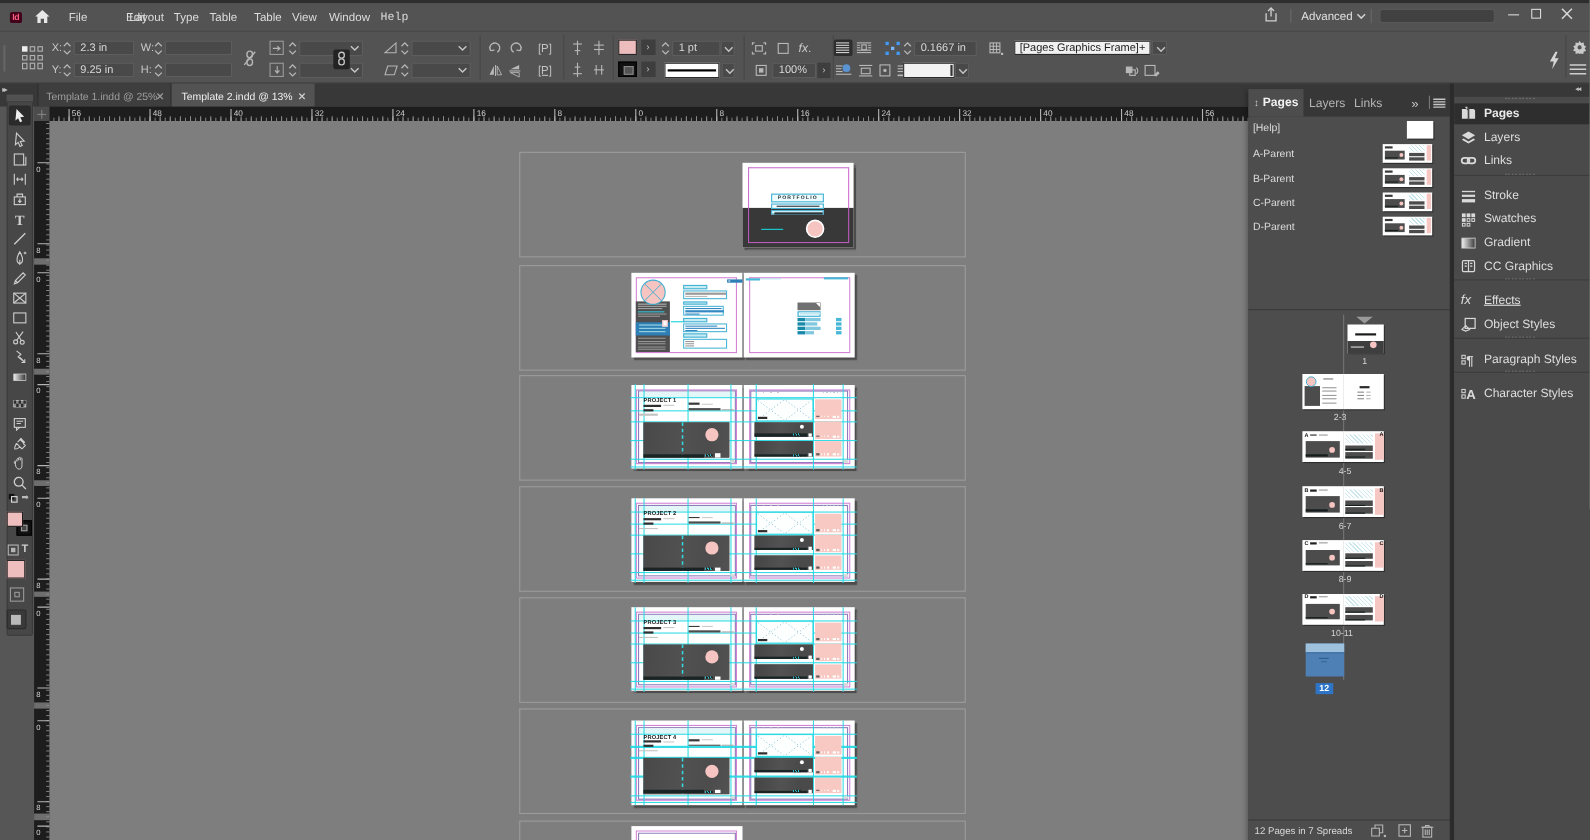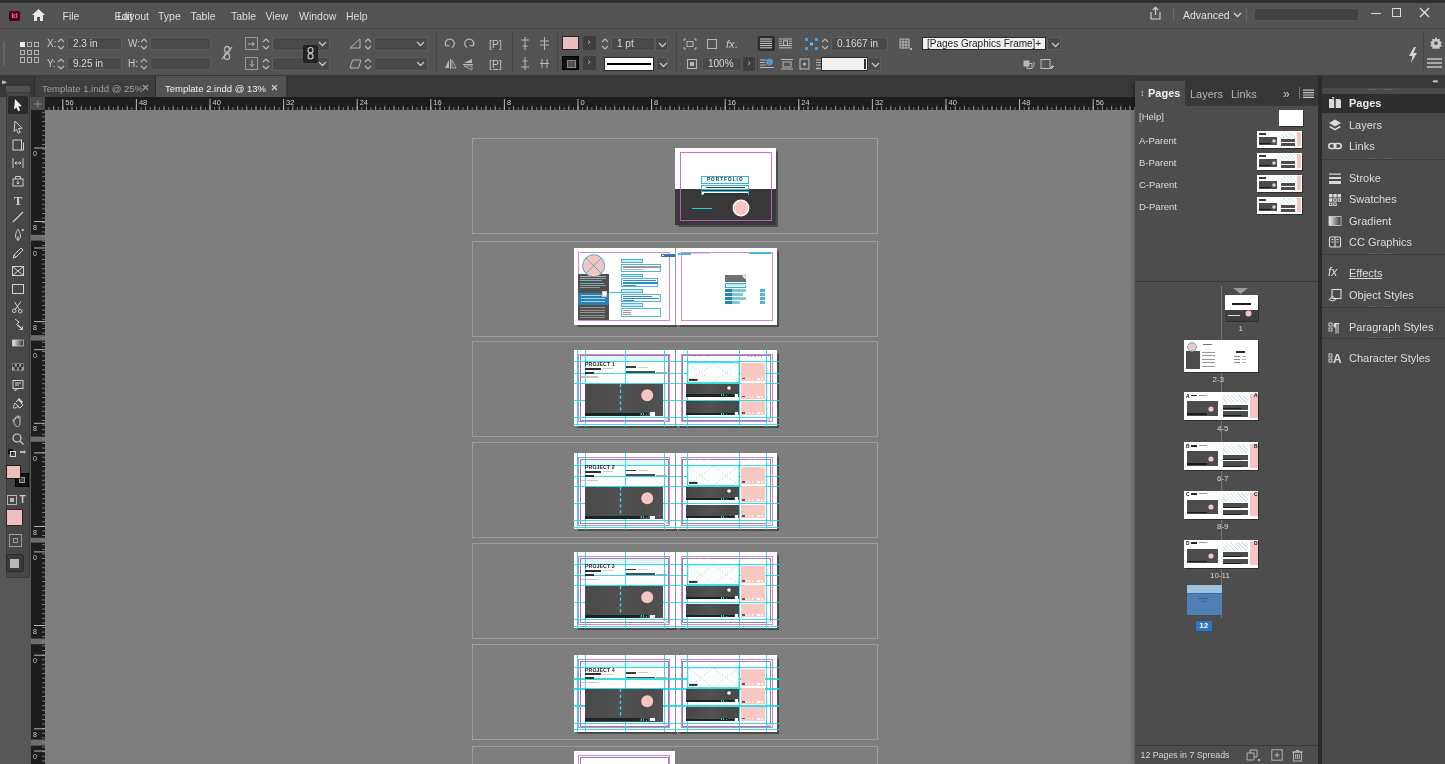--- a/index.html
+++ b/index.html
@@ -15,21 +15,21 @@
       <path d="M7.5 1 L14 7 L12 7 L12 13 L9 13 L9 9 L6 9 L6 13 L3 13 L3 7 L1 7 Z" fill="#e8e8e8"></path>
     </svg>
     <div style="position:absolute;left:62.5px;top:10px;font-size:10.5px;color:#dcdcdc;white-space:nowrap;">File</div>
     <div style="position:absolute;left:89.5px;top:10px;font-size:10.5px;color:#dcdcdc;white-space:nowrap;padding-left:25px;">Edit</div>
     <div style="position:absolute;left:117.5px;top:10px;font-size:10.5px;color:#dcdcdc;white-space:nowrap;">Layout</div>
     <div style="position:absolute;left:158px;top:10px;font-size:10.5px;color:#dcdcdc;white-space:nowrap;">Type</div>
     <div style="position:absolute;left:190.5px;top:10px;font-size:10.5px;color:#dcdcdc;white-space:nowrap;">Table</div>
     <div style="position:absolute;left:231px;top:10px;font-size:10.5px;color:#dcdcdc;white-space:nowrap;">Table</div>
     <div style="position:absolute;left:265.5px;top:10px;font-size:10.5px;color:#dcdcdc;white-space:nowrap;">View</div>
     <div style="position:absolute;left:299px;top:10px;font-size:10.5px;color:#dcdcdc;white-space:nowrap;">Window</div>
-    <div style="position:absolute;left:346px;top:10px;font-size:10.5px;color:#dcdcdc;white-space:nowrap;">Help</div>
+    <div style="position:absolute;left:346px;top:10px;font-size:10.5px;color:#dcdcdc;white-space:nowrap;font-family:Liberation Mono, monospace;">Help</div>
     <svg style="left:1148px;top:6px" width="15" height="15" viewBox="0 0 15 15">
       <g stroke="#d0d0d0" stroke-width="1.2" fill="none">
         <path d="M3 6 L3 13 L12 13 L12 6"></path>
         <path d="M7.5 9 L7.5 1.5"></path>
         <path d="M4.8 4 L7.5 1.3 L10.2 4"></path>
       </g>
     </svg>
     <div style="left:1172.5px;top:8px;width:1px;height:13px;background:#6a6a6a"></div>
     <div style="position:absolute;left:1183px;top:9px;font-size:10.5px;color:#e0e0e0;white-space:nowrap;">Advanced</div>
     <svg style="left:1233px;top:11.5px" width="9" height="6" viewBox="0 0 9 6">

